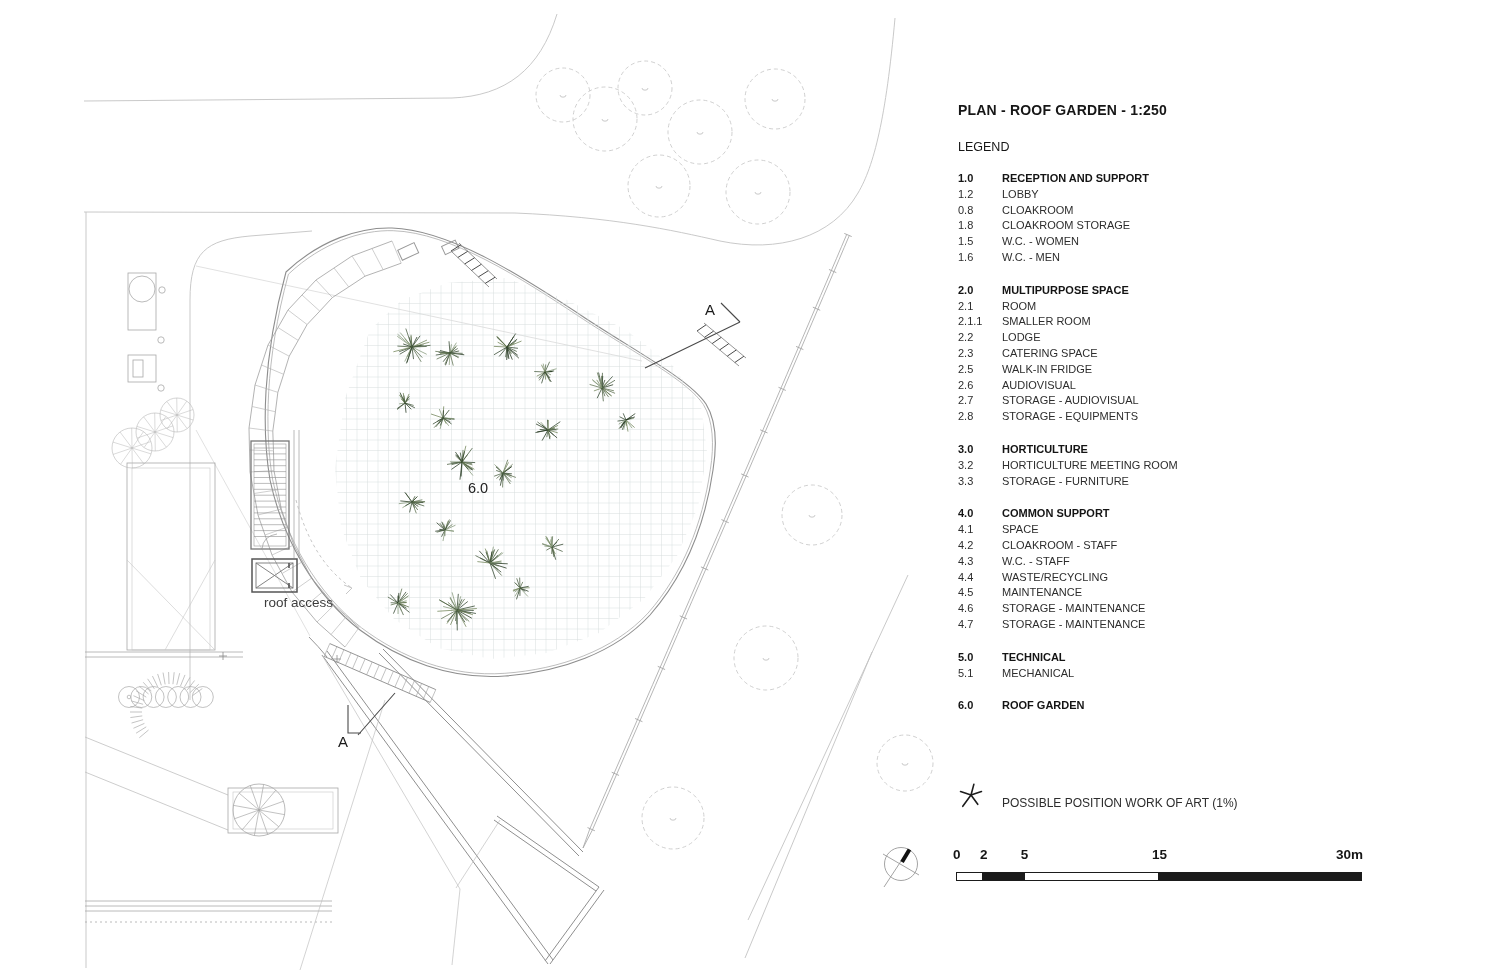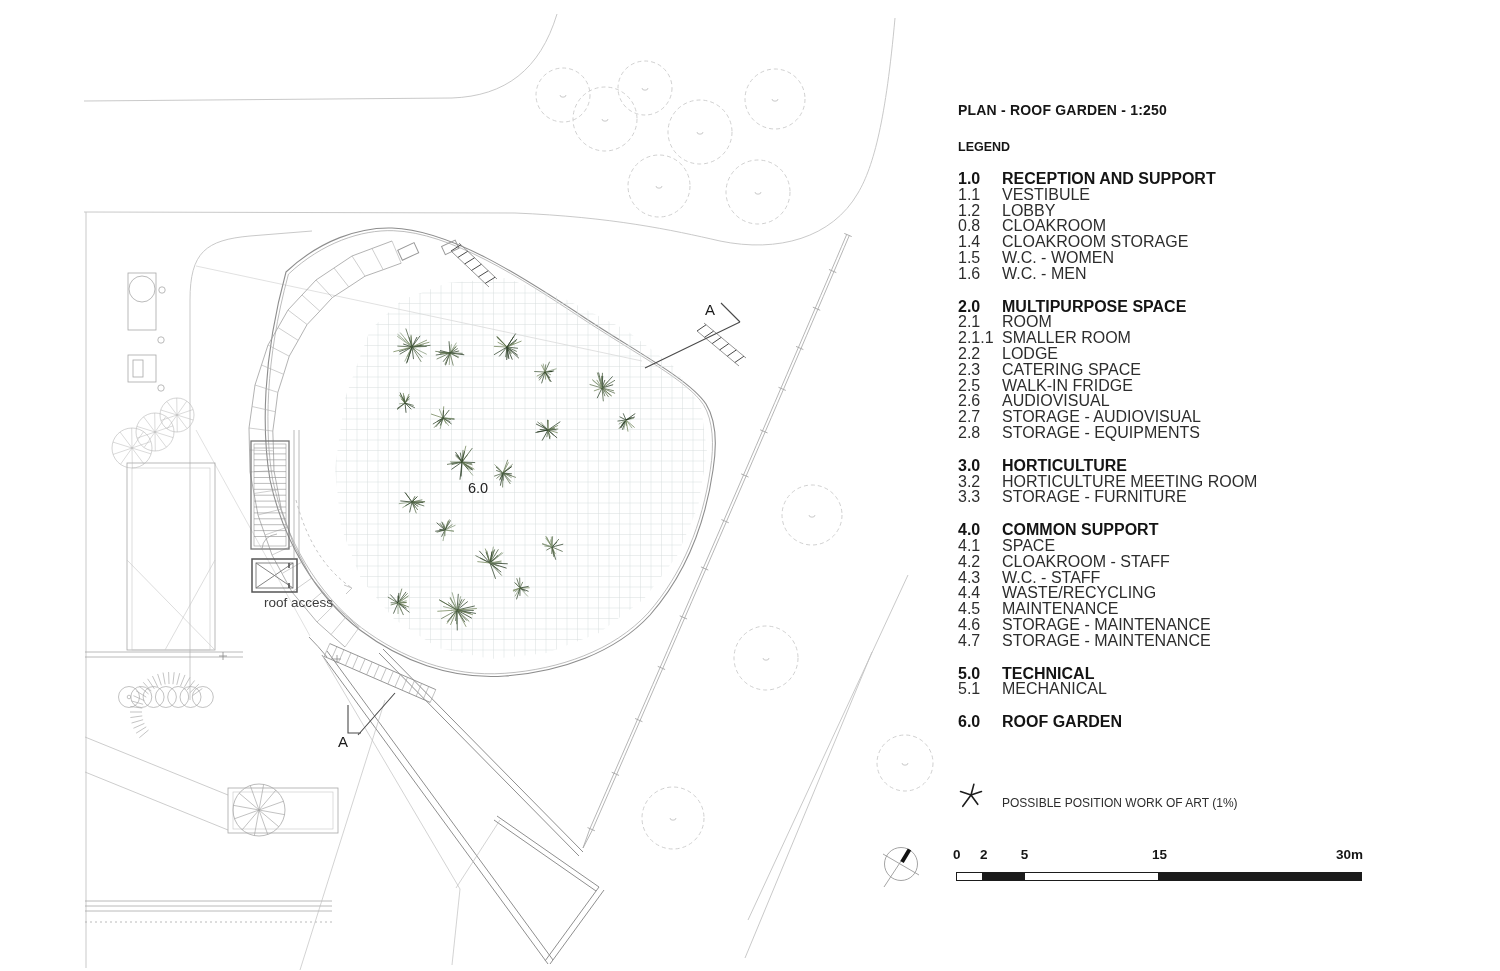--- a/index.html
+++ b/index.html
@@ -1,23 +1,23 @@
 <!DOCTYPE html>
 <html><head>
 <meta charset="utf-8">
 <style>
   html,body{margin:0;padding:0;background:#ffffff;width:1500px;height:971px;overflow:hidden;
             font-family:"Liberation Sans",sans-serif;color:#2b2b2b;}
   #stage{position:relative;width:1500px;height:971px;background:#fff;}
   .abs{position:absolute;}
   #plan-title{left:958px;top:102px;font-size:14px;font-weight:700;letter-spacing:.2px;color:#161616;}
-  #legend-heading{left:958px;top:140px;font-size:12.5px;font-weight:700;color:#161616;}
+  #legend-heading{left:958px;top:140px;font-size:12.5px;font-weight:400;color:#161616;}
   #legend-groups{left:958px;top:171px;width:470px;}
   .lgroup{margin-bottom:17px;}
-  .lrow{display:flex;line-height:15.8px;font-size:16px;color:#2d2d2d;}
+  .lrow{display:flex;line-height:15.8px;font-size:11px;color:#2d2d2d;}
   .lrow .num{width:44px;flex:0 0 44px;}
   .lrow.lhead{font-weight:700;color:#141414;}
   #art-note{left:1002px;top:796px;font-size:12px;color:#2d2d2d;}
   #art-star{left:957px;top:781px;}
   .scale-label{position:absolute;top:847px;font-size:13.5px;font-weight:700;color:#161616;}
   #scalebar{left:956px;top:872px;height:9px;display:flex;}
   .seg{height:9px;box-sizing:border-box;border:1px solid #1b1b1b;}
   .seg.w{background:#fff;}
   .seg.b{background:#1b1b1b;}
   svg text{font-family:"Liberation Sans",sans-serif;}
@@ -813,33 +813,29 @@
 
 <div class="abs" id="plan-title">PLAN - ROOF GARDEN - 1:250</div>
 <div class="abs" id="legend-heading">LEGEND</div>
 <div class="abs" id="legend-groups">
       <div class="lgroup">
         <div class="lrow lhead">
           <span class="num">1.0</span>
           <span class="lab">RECEPTION AND SUPPORT</span>
         </div>
         <div class="lrow">
-          <span class="num">1.1</span>
-          <span class="lab">VESTIBULE</span>
-        </div>
-        <div class="lrow">
           <span class="num">1.2</span>
           <span class="lab">LOBBY</span>
         </div>
         <div class="lrow">
           <span class="num">0.8</span>
           <span class="lab">CLOAKROOM</span>
         </div>
         <div class="lrow">
-          <span class="num">1.4</span>
+          <span class="num">1.8</span>
           <span class="lab">CLOAKROOM STORAGE</span>
         </div>
         <div class="lrow">
           <span class="num">1.5</span>
           <span class="lab">W.C. -  WOMEN</span>
         </div>
         <div class="lrow">
           <span class="num">1.6</span>
           <span class="lab">W.C. -  MEN</span>
         </div>

